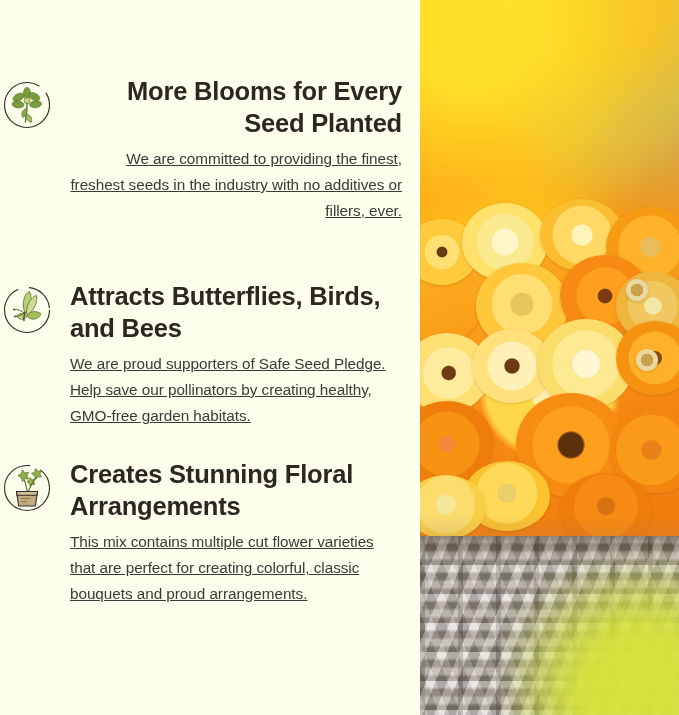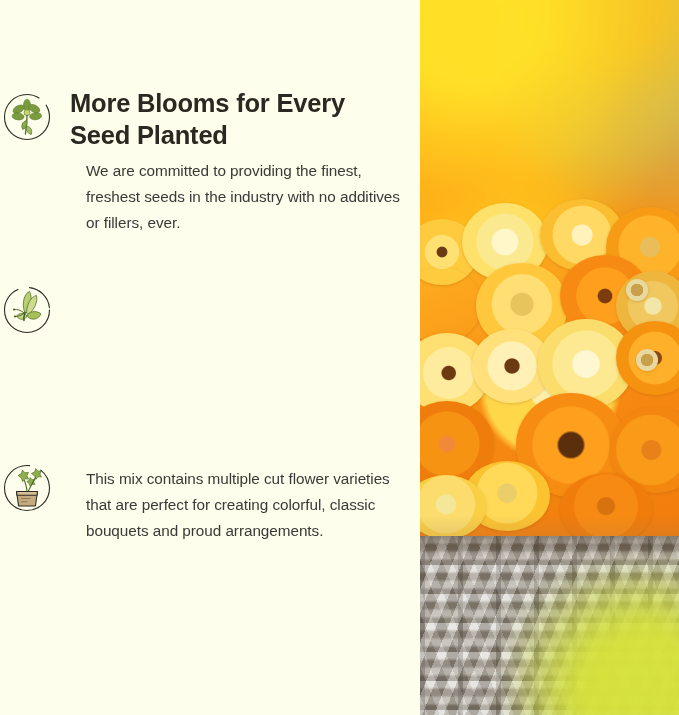--- a/index.html
+++ b/index.html
@@ -30,21 +30,21 @@
     flex: 0 0 420px;
     box-sizing: border-box;
   }
 
   .feature {
     position: absolute;
     left: 0;
     width: 420px;
     box-sizing: border-box;
   }
-  .feature-1 { top: 88px; }
+  .feature-1 { top: 76px; text-align: right; }
   .feature-2 { top: 281px; }
   .feature-3 { top: 459px; }
 
   .feature-icon {
     position: absolute;
     left: 2px;
     top: 4px;
     width: 50px;
     height: 50px;
   }
@@ -59,27 +59,28 @@
     margin: 0;
     font-family: "Liberation Sans", sans-serif;
     font-size: 25.5px;
     line-height: 31.5px;
     font-weight: bold;
     color: #2b2721;
     letter-spacing: -0.2px;
   }
 
   .feature-desc {
-    margin: 7px 0 0 16px;
+    margin: 7px 0 0 0;
     font-family: "Liberation Sans", sans-serif;
     font-size: 15.3px;
     line-height: 26px;
     font-weight: normal;
     color: #3a3a38;
     letter-spacing: -0.05px;
+    text-decoration: underline;
   }
 
   
   .photo-panel {
     position: relative;
     width: 259px;
     height: 715px;
     flex: 0 0 259px;
     overflow: hidden;
     background: #f4990f;
@@ -214,40 +215,45 @@
             <path d="M25.5 29.5 C28.5 26 35.5 25.5 39 29 C36.5 34.5 29.5 36 25.5 31.5 Z" fill="#a7c05c"></path>
             <path d="M24.5 30 C22 27.5 17 28 14.5 31 C17 35 22 35.5 24.5 32 Z" fill="#c3d682"></path>
           </g>
           <path d="M23 27.5 C22 30.5 21.5 33 22 35.5" fill="none" stroke="#3f5a1e" stroke-width="1.5" stroke-linecap="round"></path>
           <path d="M22.2 28 C18.8 25.2 15.4 24 12.2 24.6" fill="none" stroke="#3f5a1e" stroke-width="0.9" stroke-linecap="round"></path>
           <path d="M22.2 28 C19.6 30.4 16.2 31.6 13.2 31.4" fill="none" stroke="#3f5a1e" stroke-width="0.9" stroke-linecap="round"></path>
           <circle cx="12" cy="24.4" r="1" fill="#3f5a1e"></circle>
           <circle cx="13" cy="31.5" r="1" fill="#3f5a1e"></circle>
         </svg>
       </span>
+      <div class="feature-body">
+        <h2 class="feature-title">Attracts Butterflies, Birds, and Bees</h2>
+        <p class="feature-desc">We are proud supporters of Safe Seed Pledge. Help save our pollinators by creating healthy, GMO-free garden habitats.</p>
+      </div>
     </div>
 
     <div class="feature feature-3">
       <span class="feature-icon">
         <svg viewBox="0 0 50 50" xmlns="http://www.w3.org/2000/svg">
           <circle cx="25" cy="25" r="22.5" fill="none" stroke="#2e2a24" stroke-width="1.1" stroke-dasharray="108 12 20 8" stroke-linecap="round"></circle>
           <g fill="#8fae4c" stroke="#4f6b26" stroke-width="0.65">
             <path d="M16 12.5 l3.4 -1.9 l1 -3.6 l2.5 2.8 l3.6 -0.4 l-1.6 3.4 l1.7 3.3 l-3.7 -0.3 l-2.4 2.9 l-1.1 -3.6 Z"></path>
             <path d="M29.5 10.5 l3.2 -1.6 l1 -3.3 l2.3 2.6 l3.3 -0.3 l-1.4 3.1 l1.5 3 l-3.4 -0.3 l-2.2 2.7 l-1 -3.3 Z"></path>
             <path d="M24.8 18.6 l2.6 -1.3 l0.8 -2.7 l1.9 2.1 l2.7 -0.2 l-1.2 2.5 l1.2 2.4 l-2.8 -0.2 l-1.8 2.2 l-0.8 -2.7 Z"></path>
           </g>
           <path d="M22.5 17.5 C24 22 25 25.5 25 29" fill="none" stroke="#4f6b26" stroke-width="1.1" stroke-linecap="round"></path>
           <path d="M33.5 14.5 C30.5 20 27.5 25 26 29" fill="none" stroke="#4f6b26" stroke-width="1.1" stroke-linecap="round"></path>
           <path d="M14.5 28.5 L35.5 28.5 L33.4 43 L16.6 43 Z" fill="#c4ab7e" stroke="#2e2a24" stroke-width="1.1" stroke-linejoin="round"></path>
           <path d="M14.5 28.5 L35.5 28.5 L35 32.2 L15 32.2 Z" fill="#d4bf96" stroke="#2e2a24" stroke-width="1.1" stroke-linejoin="round"></path>
           <path d="M19.5 35.5 L28 35.5" stroke="#8d7a52" stroke-width="1.1" stroke-linecap="round" fill="none"></path>
           <path d="M19.5 38.8 L25 38.8" stroke="#8d7a52" stroke-width="1.1" stroke-linecap="round" fill="none"></path>
         </svg>
       </span>
       <div class="feature-body">
+        <h2 class="feature-title">Creates Stunning Floral Arrangements</h2>
         <p class="feature-desc">This mix contains multiple cut flower varieties that are perfect for creating colorful, classic bouquets and proud arrangements.</p>
       </div>
     </div>
 
   </section>
 
   <section class="photo-panel">
     <div class="photo-layer bokeh-base"></div>
 
     <div class="photo-layer flower-field">

